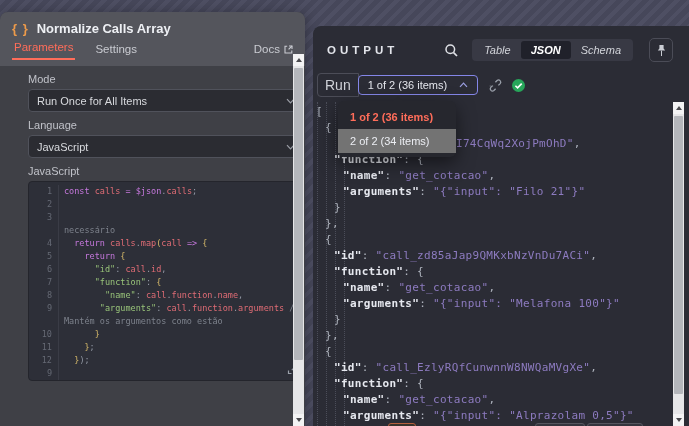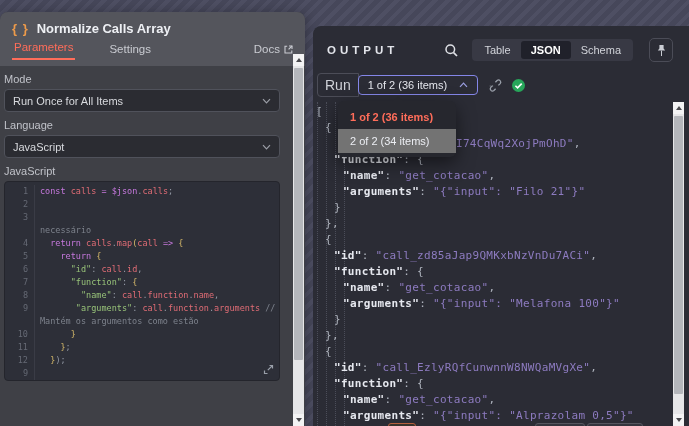--- a/index.html
+++ b/index.html
@@ -10,24 +10,24 @@
   
   .panel-left{position:absolute;left:0;top:12px;width:305px;height:414px;background:#3f4046;
     border-radius:8px 8px 0 0;box-shadow:0 2px 14px rgba(0,0,0,.35);}
   .pl-header{position:absolute;left:0;top:0;right:0;height:54px;background:#54555c;border-radius:8px 8px 0 0;}
   .title-row{display:flex;align-items:center;gap:8px;padding:9px 12px 0 12px;}
   .node-icon{color:#ee9b4a;font-weight:700;font-size:13px;letter-spacing:1px;}
   .node-title{color:#eef0f4;font-weight:700;font-size:13px;}
   .tabs-row{display:flex;align-items:flex-end;padding:0 12px;height:24px;}
   .tab{font-size:11.5px;padding:0 2px 5px 2px;color:#c9cbd1;}
   .tab.active{color:#ff6d5a;font-weight:400;border-bottom:2px solid #ff6d5a;}
-  .tab + .tab{margin-left:32px;}
+  .tab + .tab{margin-left:18px;}
   .docs{margin-left:auto;display:flex;align-items:center;gap:4px;color:#c9cbd1;font-size:11.5px;padding-bottom:5px;}
 
-  .pl-body{position:absolute;left:0;top:54px;right:0;bottom:0;padding:7px 0 0 4px;}
+  .pl-body{position:absolute;left:0;top:54px;right:0;bottom:0;padding:7px 0 0 28px;}
   .field-label{font-size:11px;color:#c0c2c9;margin:0 0 4px 0;}
   .gap{height:7px;}
   .select{width:276px;height:23px;box-sizing:border-box;display:flex;align-items:center;justify-content:space-between;
     padding:0 8px;background:#2b2c32;border:1px solid #50525b;border-radius:4px;color:#d8dade;font-size:11px;}
 
   .editor{position:relative;width:276px;height:200px;box-sizing:border-box;margin-top:4px;background:#2d2f38;
     border:1px solid #24252c;border-radius:4px;overflow:hidden;
     font-family:"DejaVu Sans Mono",monospace;font-size:8.5px;line-height:13px;padding-top:3px;}
   .crow{display:flex;height:13px;}
   .gut{flex:none;width:30px;box-sizing:border-box;text-align:right;padding-right:6px;color:#656974;border-right:1px solid #3a3c46;}
@@ -43,21 +43,21 @@
   .arrow-dn{width:0;height:0;border-left:3px solid transparent;border-right:3px solid transparent;border-top:4px solid #4a4a4e;}
   .sb-thumb{position:absolute;left:1px;right:1px;background:#b4b6bb;border-radius:1px;}
   .sb-left{left:293px;top:42px;bottom:0;width:11px;}
 
   
   .panel-right{position:absolute;left:313px;top:26px;right:0;bottom:0;background:#2b2c35;border-radius:8px 0 0 0;}
   .pr-header{display:flex;align-items:center;padding:12px 16px 0 14px;}
   .out-title{font-size:11.5px;font-weight:700;letter-spacing:4px;color:#e3e5eb;}
   .search{margin-left:auto;display:flex;}
   .segmented{display:flex;background:#383944;border-radius:4px;padding:2px;margin-left:13px;}
-  .seg{font-size:11px;color:#d2d4da;padding:3px 10px;border-radius:3px;}
+  .seg{font-size:11px;color:#d2d4da;padding:3px 10px;border-radius:3px;font-style:italic;}
   .seg.active{background:#20212a;color:#ffffff;font-weight:700;}
   .pin-btn{width:24px;height:24px;box-sizing:border-box;border:1px solid #4b4c57;border-radius:5px;margin-left:16px;
     display:flex;align-items:center;justify-content:center;}
 
   .run-row{display:flex;align-items:center;padding:11px 0 0 4px;}
   .run-label{border:1px solid #4c4d58;border-radius:4px 0 0 4px;padding:3px 7px;font-size:14px;color:#cfd1d8;}
   .run-select{display:flex;align-items:center;gap:12px;border:1px solid #8486e8;border-radius:4px;
     padding:3px 9px;margin-left:-1px;font-size:11px;color:#e4e6ec;background:#2b2c35;}
   .mini-ic{margin-left:10px;display:flex;}
 

